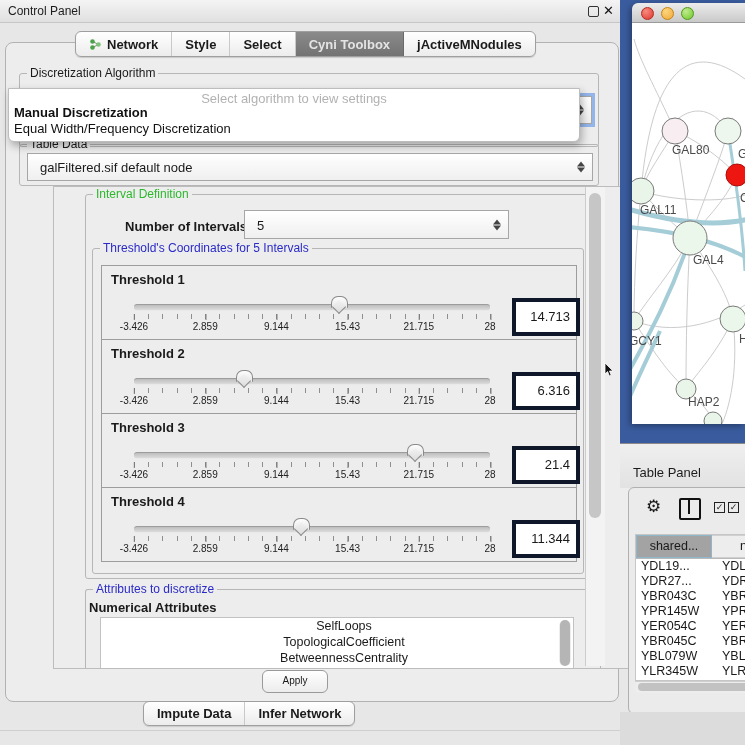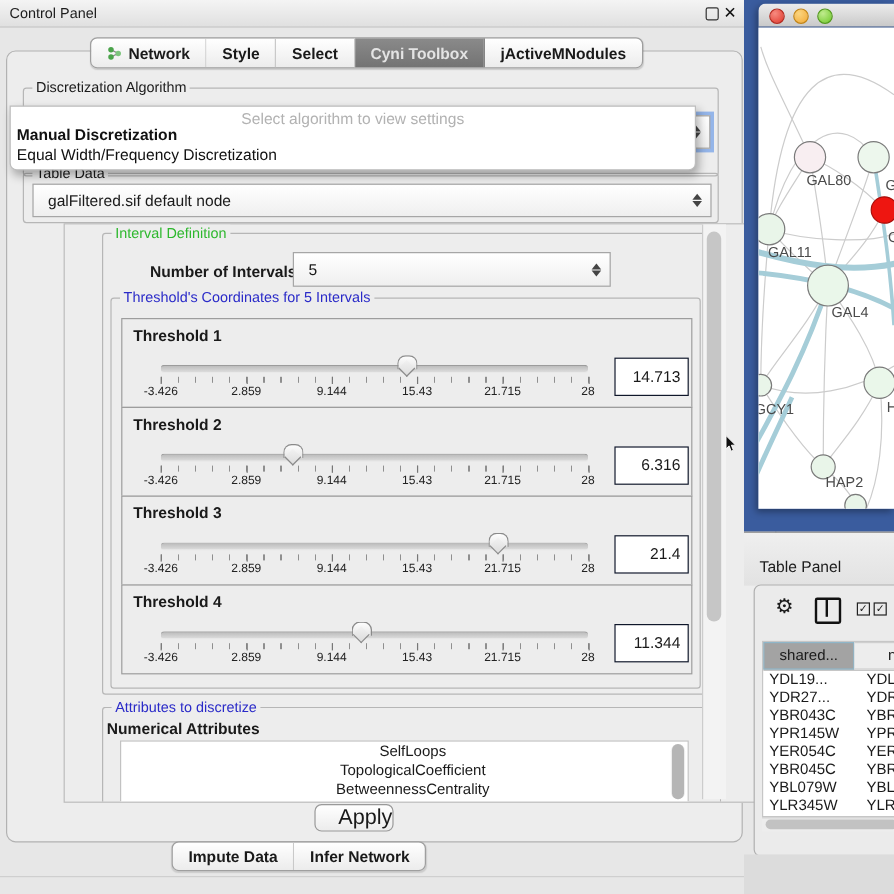--- a/index.html
+++ b/index.html
@@ -62,32 +62,32 @@
   .thumbwrap{position:absolute;left:6px;top:0;width:356px;height:24px;}
   .thumb{position:absolute;top:4px;width:15px;height:11px;margin-left:-8px;
     background:linear-gradient(#fdfdfd,#e6e6e6);border:1px solid #8a8a8a;border-bottom:none;border-radius:7px 7px 1px 1px;}
   .thumb::after{content:"";position:absolute;top:5px;left:2px;width:9px;height:9px;transform:rotate(45deg);
     background:linear-gradient(135deg,#f2f2f2,#dddddd);border-right:1px solid #8a8a8a;border-bottom:1px solid #8a8a8a;}
   .ticks{position:absolute;left:6px;top:22px;width:357px;height:5px;
     background:repeating-linear-gradient(90deg,#8f8f8f 0,#8f8f8f 1px,transparent 1px,transparent 14.24px);}
   .ticklabels{position:absolute;left:6px;top:27px;width:356px;height:14px;}
   .ticklab{position:absolute;top:2px;transform:translateX(-50%);font-size:10px;font-weight:normal;color:#222;white-space:nowrap;}
   .ticklab::before{content:"";position:absolute;top:-7px;left:50%;width:1px;height:6px;background:#777;}
-  .vbox{position:absolute;left:410px;top:32px;width:54px;height:30px;background:#ffffff;border:1px solid #0f172a;
+  .vbox{position:absolute;left:410px;top:32px;width:54px;height:30px;background:#ffffff;border:4px solid #0f172a;
     font-size:13px;text-align:right;line-height:30px;padding-right:6px;}
 
   
   .attrlist{position:absolute;left:14px;top:27px;width:472px;height:50px;background:#ffffff;border:1px solid #c2c2c2;overflow:hidden;}
   .list-item{font-size:12.5px;padding:1px 0 1px 14px;white-space:nowrap;text-align:center;}
   .listscroll{position:absolute;right:2px;top:2px;width:12px;height:46px;background:#ededed;border-radius:6px;}
   .listthumb{position:absolute;left:1px;top:0;width:10px;height:46px;background:#b5b5b5;border-radius:6px;}
 
   
   .applybtn{left:262px;top:670px;width:64px;height:21px;background:linear-gradient(#ffffff,#ececec);
-    border:1px solid #9a9a9a;border-radius:6px;font-size:18px;text-align:right;line-height:20px;z-index:6;}
+    border:1px solid #9a9a9a;border-radius:6px;font-size:10px;text-align:center;line-height:20px;z-index:6;}
   .bottombar{left:143px;top:701px;height:23px;display:flex;border:1px solid #9f9f9f;border-radius:6px;
     background:linear-gradient(#ffffff,#ececec);box-shadow:0 1px 1px rgba(0,0,0,.12);z-index:6;}
   .botline{left:0;top:730px;width:622px;height:1px;background:#cfcfcf;}
 
   
   .bluedesk{left:620px;top:0;width:125px;height:443px;background:#3a5c9e;}
   .netwin{left:632px;top:3px;width:113px;height:421px;border-radius:6px 6px 0 0;box-shadow:-2px 2px 6px rgba(0,0,0,.35);}
   .nettitle{position:absolute;left:0;top:0;width:113px;height:19px;border-radius:6px 0 0 0;
     background:linear-gradient(#ececec,#c9c9c9);border-bottom:1px solid #9a9a9a;}
   .tl{position:absolute;top:4px;width:11px;height:11px;border-radius:50%;}

